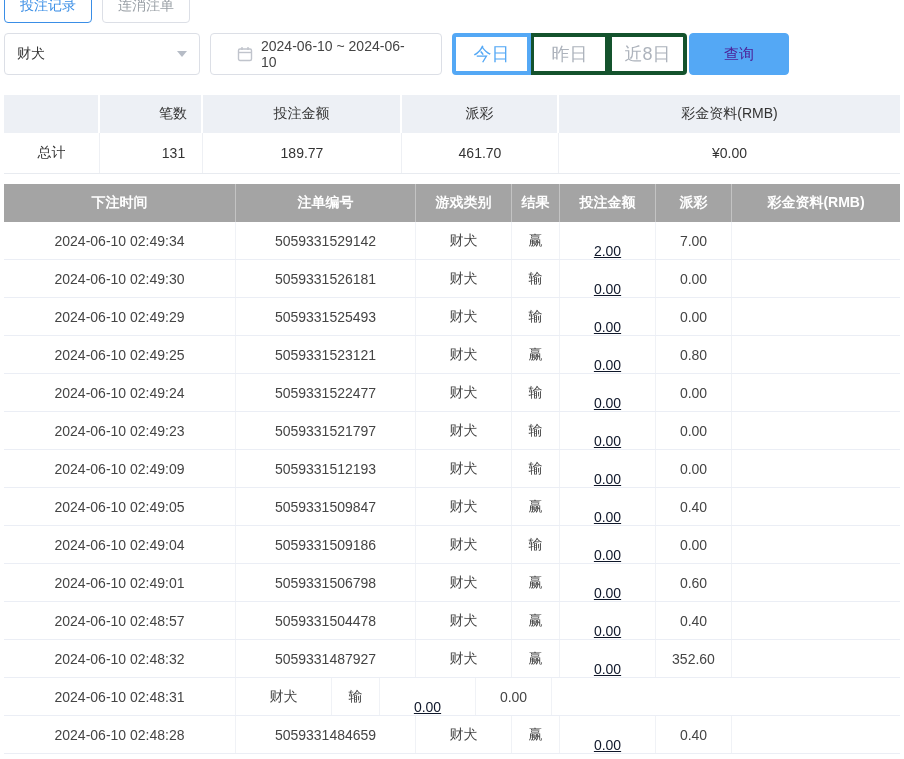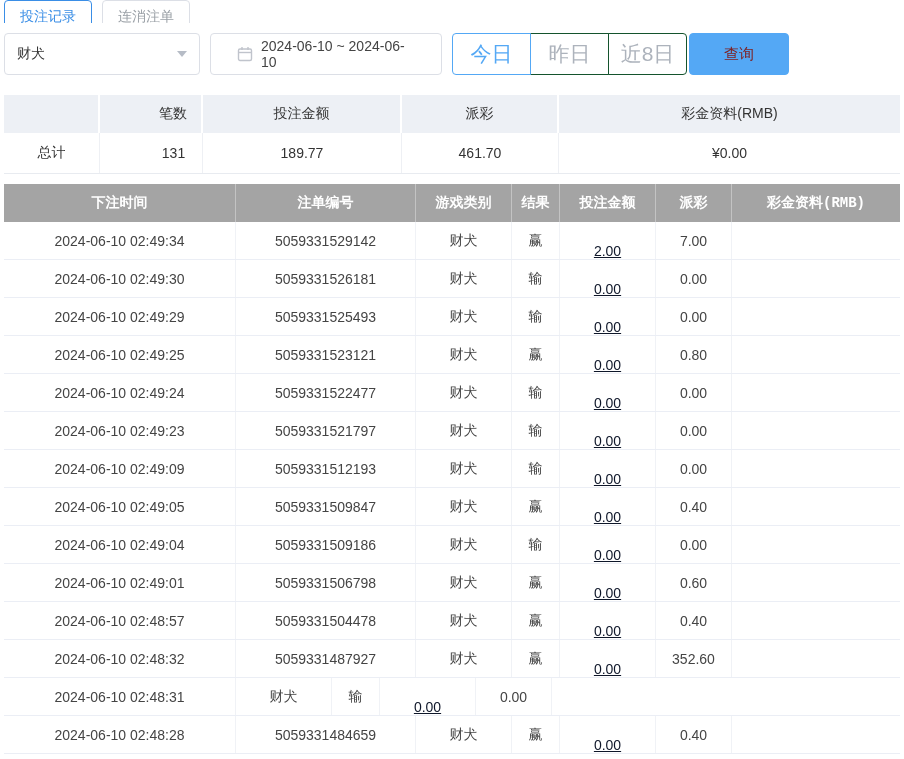--- a/index.html
+++ b/index.html
@@ -1,60 +1,60 @@
 <!DOCTYPE html>
 <html><head>
 <meta charset="utf-8">
 <style>
   * { box-sizing: border-box; margin: 0; padding: 0; }
   html, body { width: 904px; height: 759px; overflow: hidden; background: #fff; }
   body { font-family: "Liberation Sans", "DejaVu Sans", sans-serif; font-size: 14px; color: #333; }
   .page { width: 904px; padding: 0 4px; }
 
   
-  .tabs { height: 23px; overflow: hidden; display: flex; gap: 10px; }
+  .tabs { height: 23px; overflow: hidden; display: flex; align-items: flex-end; gap: 10px; }
   .tab { height: 34px; padding: 0 15px; background: #fff; border: 1px solid #dcdfe6; border-radius: 4px;
          color: #9aa0a6; font-size: 14px; cursor: pointer; font-family: inherit; }
   .tab.active { color: #3a8ee6; border-color: #3a8ee6; }
 
   
   .filters { margin-top: 10px; display: flex; align-items: center; }
   .select { width: 196px; height: 42px; border: 1px solid #dcdfe6; border-radius: 4px; background: #fff;
             display: flex; align-items: center; justify-content: space-between; padding: 0 12px; cursor: pointer; }
   .select .val { color: #333; }
   .chevron { width: 0; height: 0; border-left: 5px solid transparent; border-right: 5px solid transparent;
              border-top: 6px solid #b6bcc6; }
   .dateinput { width: 232px; height: 42px; border: 1px solid #dcdfe6; border-radius: 4px; background: #fff;
                display: flex; align-items: center; gap: 8px; padding: 0 26px; margin-left: 10px; cursor: pointer; color: #444; }
   .cal { flex: 0 0 auto; }
   .rangegroup { display: flex; margin-left: 10px; }
-  .rbtn { width: 79px; height: 42px; background: #fff; border: 1px solid #14532d; color: #adb3bc;
-          font-size: 21px; cursor: pointer; margin-left: -1px; font-family: inherit; position: relative; }
+  .rbtn { width: 79px; height: 42px; background: #fff; border: 4px solid #14532d; color: #adb3bc;
+          font-size: 18px; cursor: pointer; margin-left: -1px; font-family: inherit; position: relative; }
   .rbtn:first-child { margin-left: 0; border-radius: 4px 0 0 4px; }
   .rbtn:last-child { border-radius: 0 4px 4px 0; }
   .rbtn.active { color: #54a8f5; border-color: #54a8f5; z-index: 1; }
   .search { width: 100px; height: 42px; margin-left: 2px; background: #54a8f5; border: 1px solid #54a8f5;
-            border-radius: 4px; color: #7f1d1d; font-size: 15px; cursor: pointer; font-family: Liberation Sans, sans-serif; }
+            border-radius: 4px; color: #4c1d95; font-size: 15px; cursor: pointer; font-family: Liberation Sans, sans-serif; }
 
   
   .summary { margin-top: 20px; width: 896px; }
   .shead { display: flex; height: 38px; }
   .shead .scell { background: #edf0f5; border-right: 2px solid #fff; display: flex; align-items: center;
                   justify-content: center; color: #333; }
   .shead .scell:last-child { border-right: none; }
   .srow { display: flex; height: 41px; border-bottom: 1px solid #e8ebf0; }
   .srow .scell { display: flex; align-items: center; justify-content: center; border-right: 1px solid #eef0f4; }
   .srow .scell:last-child { border-right: none; }
   .s0 { width: 96px; } .s1 { width: 103px; padding-left: 45px; } .s2 { width: 199px; } .s3 { width: 157px; } .s4 { flex: 1; }
 
   
   .table { margin-top: 10px; width: 896px; }
   .thead { display: flex; height: 38px; background: #a4a4a4; color: #fff; font-weight: bold; }
   .thead .tcell { display: flex; align-items: center; justify-content: center;
-                  border-right: 1px solid rgba(255,255,255,0.35); font-family: Liberation Mono, monospace; }
+                  border-right: 1px solid rgba(255,255,255,0.35); }
   .thead .tcell:last-child { border-right: none; }
   .trow { display: flex; height: 38px; border-bottom: 1px solid #ebeef5; background: #fff; }
   .trow .tcell { display: flex; align-items: center; justify-content: center; color: #444;
                  border-right: 1px solid #f0f2f6; }
   .trow .tcell:last-child { border-right: none; }
   .c0 { width: 232px; } .c1 { width: 180px; } .c2 { width: 96px; } .c3 { width: 48px; }
   .c4 { width: 96px; } .c5 { width: 76px; } .c6 { flex: 1; }
   .trow a { color: #0f172a; text-decoration: underline; margin-top: 20px; }
 </style>
 </head>

